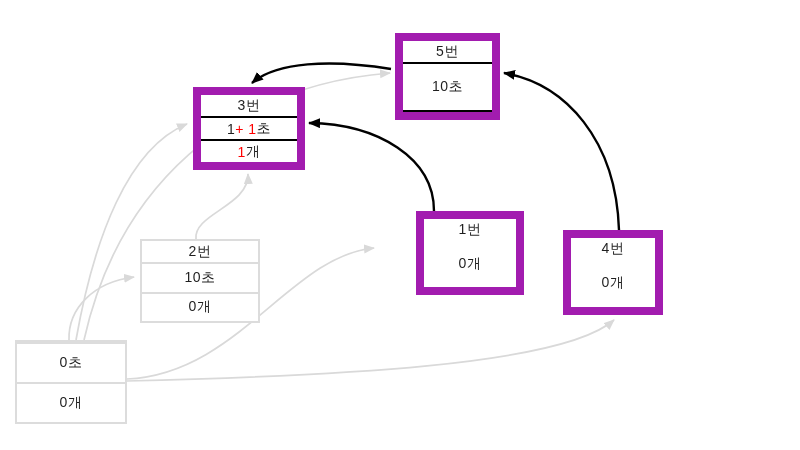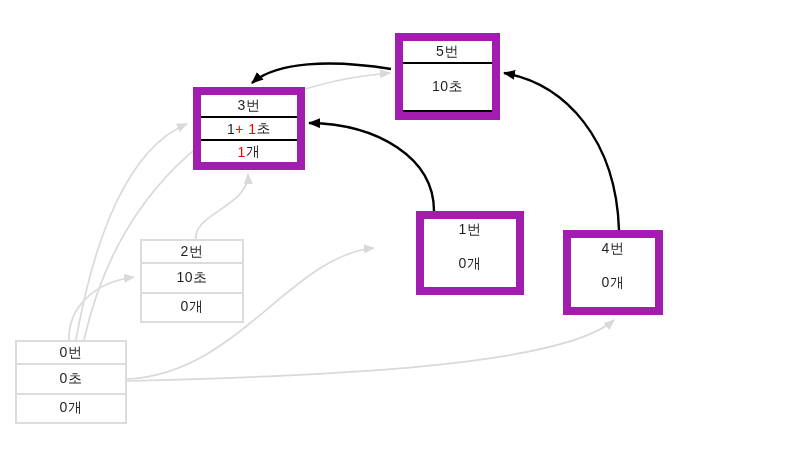--- a/index.html
+++ b/index.html
@@ -74,31 +74,30 @@
         <div class="row count">
           <span>0개</span>
         </div>
       </div>
       <div class="node black" style="left: 563px; top: 230px; width: 100px; height: 85px;">
         <div class="row title">4번</div>
         <div class="row count">
           <span>0개</span>
         </div>
       </div>
-      <div class="node gray" style="left: 140px; top: 239px; width: 104px; height: 84px;">
+      <div class="node gray" style="left: 140px; top: 239px; width: 120px; height: 84px;">
         <div class="row title">2번</div>
         <div class="row time">
           <span>10초</span>
         </div>
         <div class="row count">
           <span>0개</span>
         </div>
       </div>
       <div class="node gray" style="left: 15px; top: 340px; width: 112px; height: 84px;">
-        <div class="row title">0번</div>
         <div class="row time">
           <span>0초</span>
         </div>
         <div class="row count">
           <span>0개</span>
         </div>
       </div>
     </div>
 </div>
 

